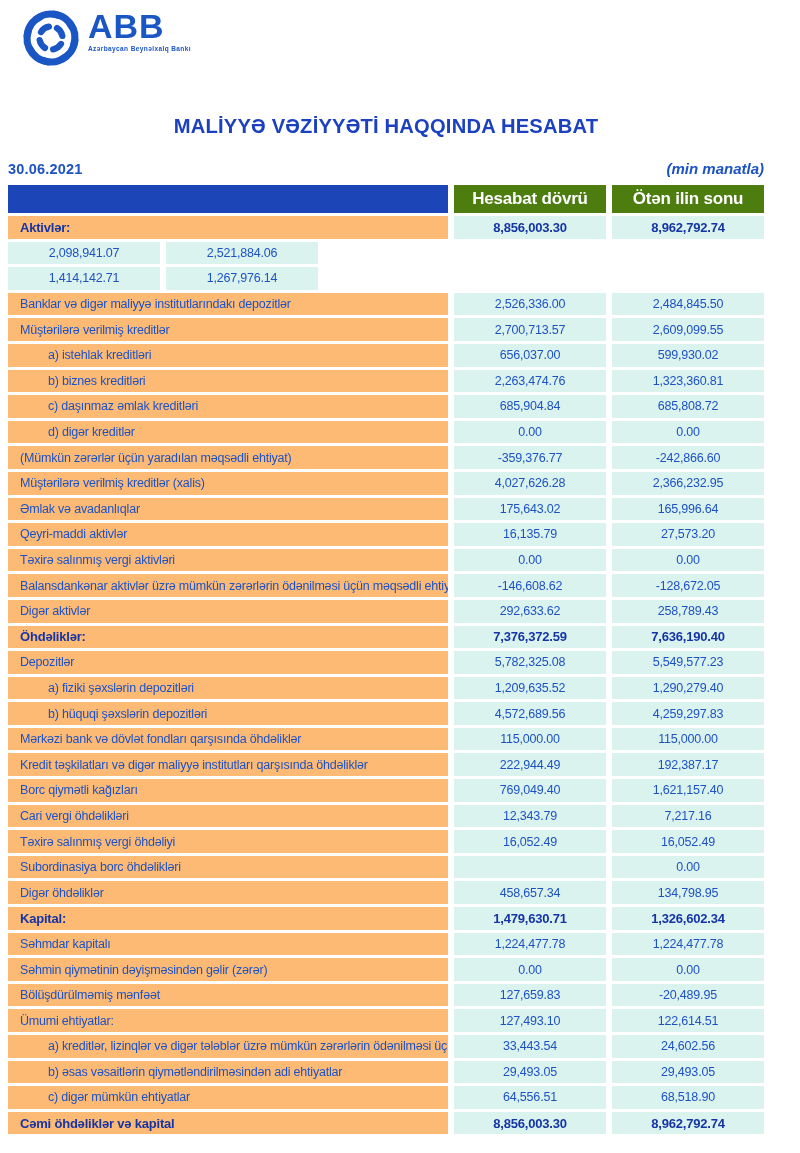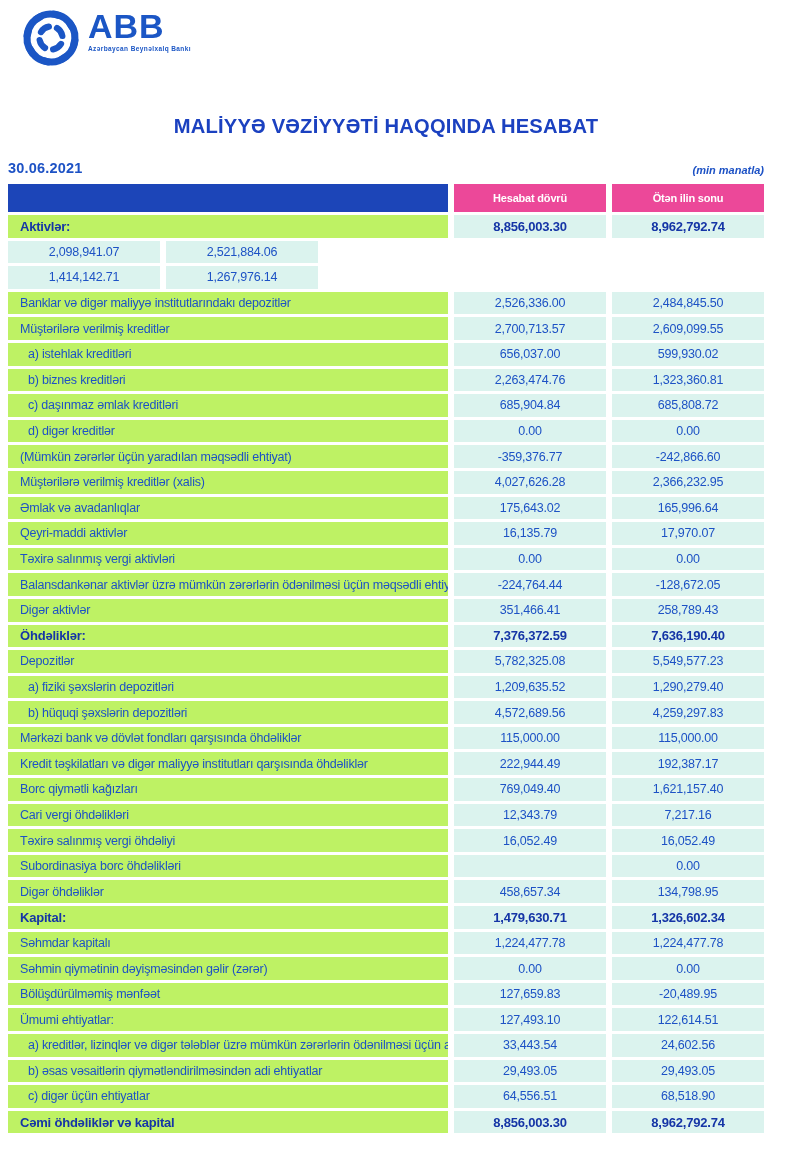--- a/index.html
+++ b/index.html
@@ -26,37 +26,37 @@
   .report-title {
     text-align: center; color: #1b41c0; font-weight: bold; font-size: 21px;
     margin-top: 32px; letter-spacing: 0.2px; transform: scaleX(0.96); transform-origin: center;
   }
   .meta-row {
     display: flex; justify-content: space-between; align-items: flex-end;
     margin: 22px 8px 7px 8px;
     gap: 24px;
   }
   .report-date { color: #1d52c5; font-weight: bold; font-size: 14.5px; letter-spacing: 0.2px; }
-  .unit-note  { color: #1d52c5; font-style: italic; font-weight: bold; font-size: 11px; }
+  .unit-note  { color: #1d52c5; font-style: italic; font-weight: bold; font-size: 15px; }
 
   
   .fin-table { margin: 8px 8px 0 8px; }
   .trow { display: flex; margin-bottom: 3px; }
   .trow > * + * { margin-left: 6px; }
 
   .thead .cell-label { background: #1c45b8; }
-  .thead .cell-val   { background: #ec4899; color: #ffffff; font-weight: bold; font-size: 11px; }
+  .thead .cell-val   { background: #4d7c0f; color: #ffffff; font-weight: bold; font-size: 17px; }
   .thead > div { height: 28px; }
 
   .cell-label {
-    flex: 1; background: #bef264; display: flex; align-items: center;
+    flex: 1; background: #fdba74; display: flex; align-items: center;
     padding-left: 12px; color: #1d52c5; font-size: 12.5px; letter-spacing: -0.2px;
     height: 22.6px; white-space: nowrap; overflow: hidden;
   }
-  .cell-label.indent { padding-left: 20px; text-align: right; }
+  .cell-label.indent { padding-left: 40px; text-align: right; }
   .cell-val {
     width: 152px; flex: 0 0 152px; background: #dbf3ee; display: flex;
     align-items: center; justify-content: center; color: #1d52c5;
     font-size: 12.5px; letter-spacing: -0.2px; height: 22.6px;
   }
   .trow.bold .cell-label, .trow.bold .cell-val {
     font-weight: bold; color: #1535a6; font-size: 13px;
   }
 </style>
 </head>
@@ -194,44 +194,44 @@
           </div>
     <div class="cell-val val1">175,643.02</div>
     <div class="cell-val val2">165,996.64</div>
   </div>
 
   <div class="trow">
     <div class="cell-label">
             <span class="label-text">Qeyri-maddi aktivlər</span>
           </div>
     <div class="cell-val val1">16,135.79</div>
-    <div class="cell-val val2">17,970.07</div>
+    <div class="cell-val val2">27,573.20</div>
   </div>
 
   <div class="trow">
     <div class="cell-label">
             <span class="label-text">Təxirə salınmış vergi aktivləri</span>
           </div>
     <div class="cell-val val1">0.00</div>
     <div class="cell-val val2">0.00</div>
   </div>
 
   <div class="trow">
     <div class="cell-label">
             <span class="label-text">Balansdankənar aktivlər üzrə mümkün zərərlərin ödənilməsi üçün məqsədli ehtiyat</span>
           </div>
-    <div class="cell-val val1">-224,764.44</div>
+    <div class="cell-val val1">-146,608.62</div>
     <div class="cell-val val2">-128,672.05</div>
   </div>
 
   <div class="trow">
     <div class="cell-label">
             <span class="label-text">Digər aktivlər</span>
           </div>
-    <div class="cell-val val1">351,466.41</div>
+    <div class="cell-val val1">292,633.62</div>
     <div class="cell-val val2">258,789.43</div>
   </div>
 
   <div class="trow bold">
     <div class="cell-label">
             <span class="label-text">Öhdəliklər:</span>
           </div>
     <div class="cell-val val1">7,376,372.59</div>
     <div class="cell-val val2">7,636,190.40</div>
   </div>
@@ -367,21 +367,21 @@
   <div class="trow">
     <div class="cell-label indent">
             <span class="label-text">b) əsas vəsaitlərin qiymətləndirilməsindən adi ehtiyatlar</span>
           </div>
     <div class="cell-val val1">29,493.05</div>
     <div class="cell-val val2">29,493.05</div>
   </div>
 
   <div class="trow">
     <div class="cell-label indent">
-            <span class="label-text">c) digər üçün ehtiyatlar</span>
+            <span class="label-text">c) digər mümkün ehtiyatlar</span>
           </div>
     <div class="cell-val val1">64,556.51</div>
     <div class="cell-val val2">68,518.90</div>
   </div>
 
   <div class="trow bold">
     <div class="cell-label">
             <span class="label-text">Cəmi öhdəliklər və kapital</span>
           </div>
     <div class="cell-val val1">8,856,003.30</div>

